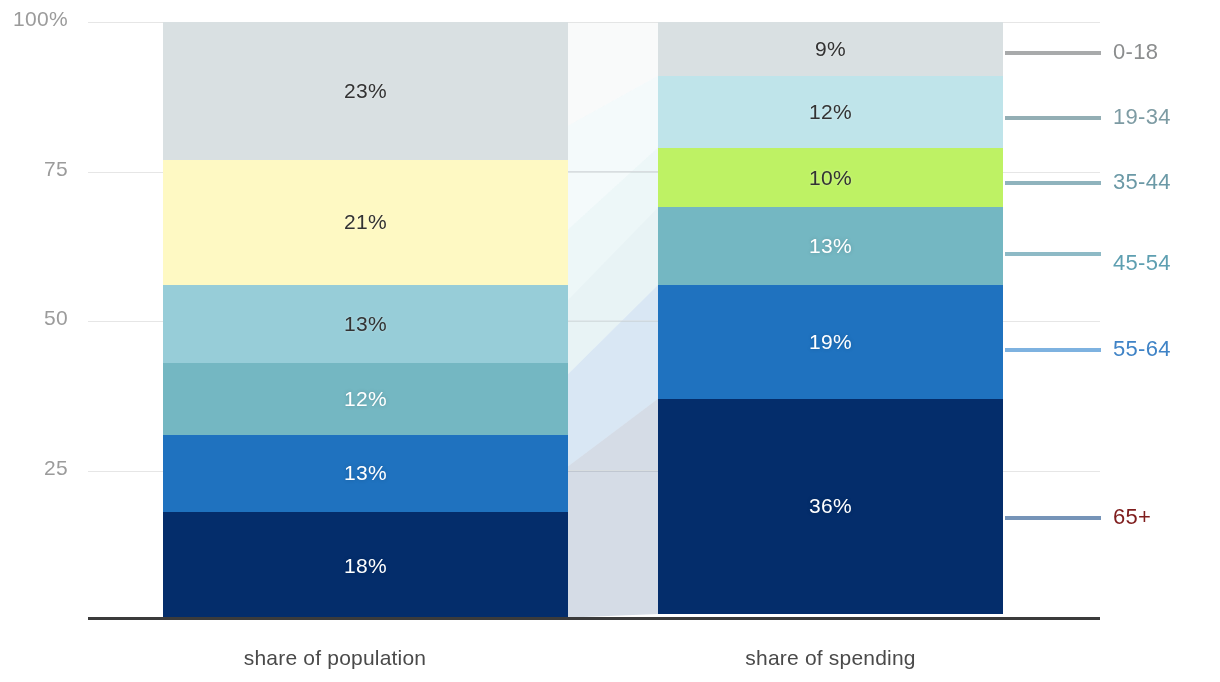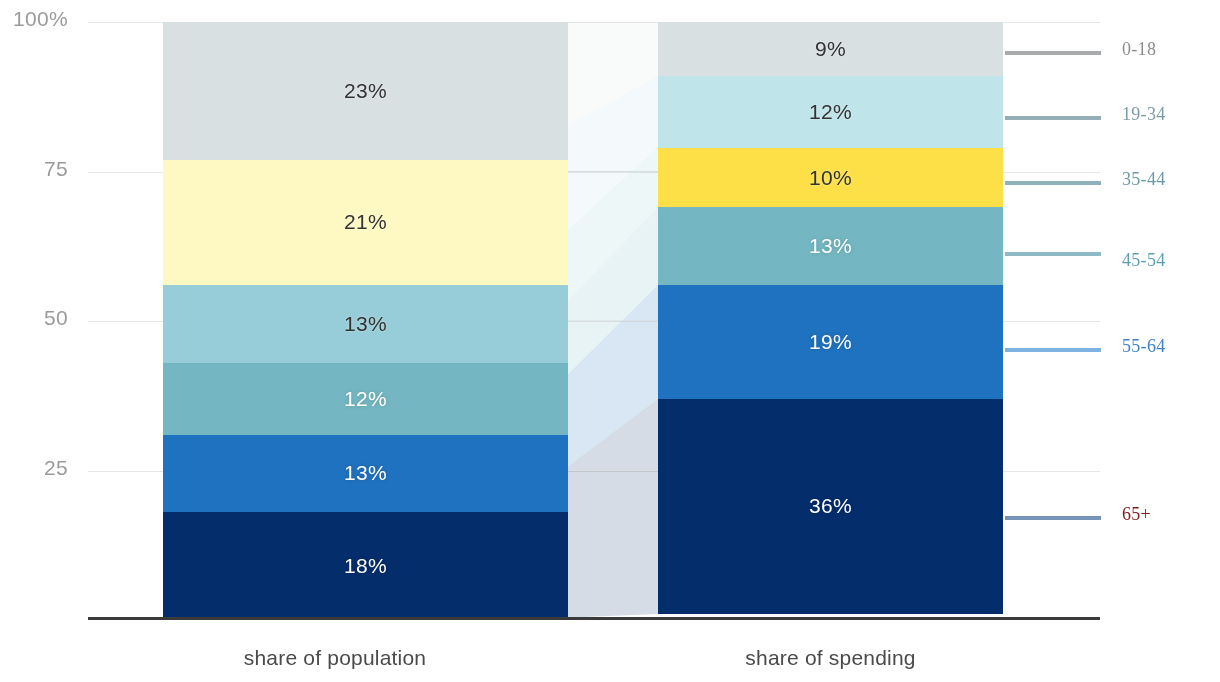--- a/index.html
+++ b/index.html
@@ -74,26 +74,25 @@
   
   .legend-item{position:absolute;left:1005px;height:0;}
   .legend-rule{
     position:absolute;
     left:0;top:-2px;
     width:96px;height:4px;
     border-radius:0;
   }
   .legend-label{
     position:absolute;
-    left:117px;
+    left:108px;
     top:-14px;
-    font-size:18px;
+    font-size:22px;
     white-space:nowrap;
     letter-spacing:.3px;
-    font-family:Liberation Serif, serif;
   }
 
   
   .xcat{
     position:absolute;
     bottom:12px;
     font-size:21px;
     color:#4a4a4a;
     text-align:center;
     letter-spacing:.2px;
@@ -146,21 +145,21 @@
         <span class="seg-label light">18%</span>
       </div>
     </div>
   <div class="bar" id="bar-right" style="left: 658px; width: 345px; top: 22px; height: 598px;">
       <div class="seg" style="top: 0px; height: 53.82px; background: rgb(217, 224, 226);">
         <span class="seg-label dark">9%</span>
       </div>
       <div class="seg" style="top: 53.82px; height: 71.76px; background: rgb(191, 228, 234);">
         <span class="seg-label dark">12%</span>
       </div>
-      <div class="seg" style="top: 125.58px; height: 60px; background: #fde047;">
+      <div class="seg" style="top: 125.58px; height: 60px; background: #bef264;">
         <span class="seg-label dark">10%</span>
       </div>
       <div class="seg" style="top: 185.38px; height: 77.74px; background: rgb(116, 183, 194);">
         <span class="seg-label light">13%</span>
       </div>
       <div class="seg" style="top: 263.12px; height: 113.62px; background: rgb(31, 114, 191);">
         <span class="seg-label light">19%</span>
       </div>
       <div class="seg" style="top: 376.74px; height: 215.28px; background: rgb(4, 45, 107);">
         <span class="seg-label light">36%</span>

